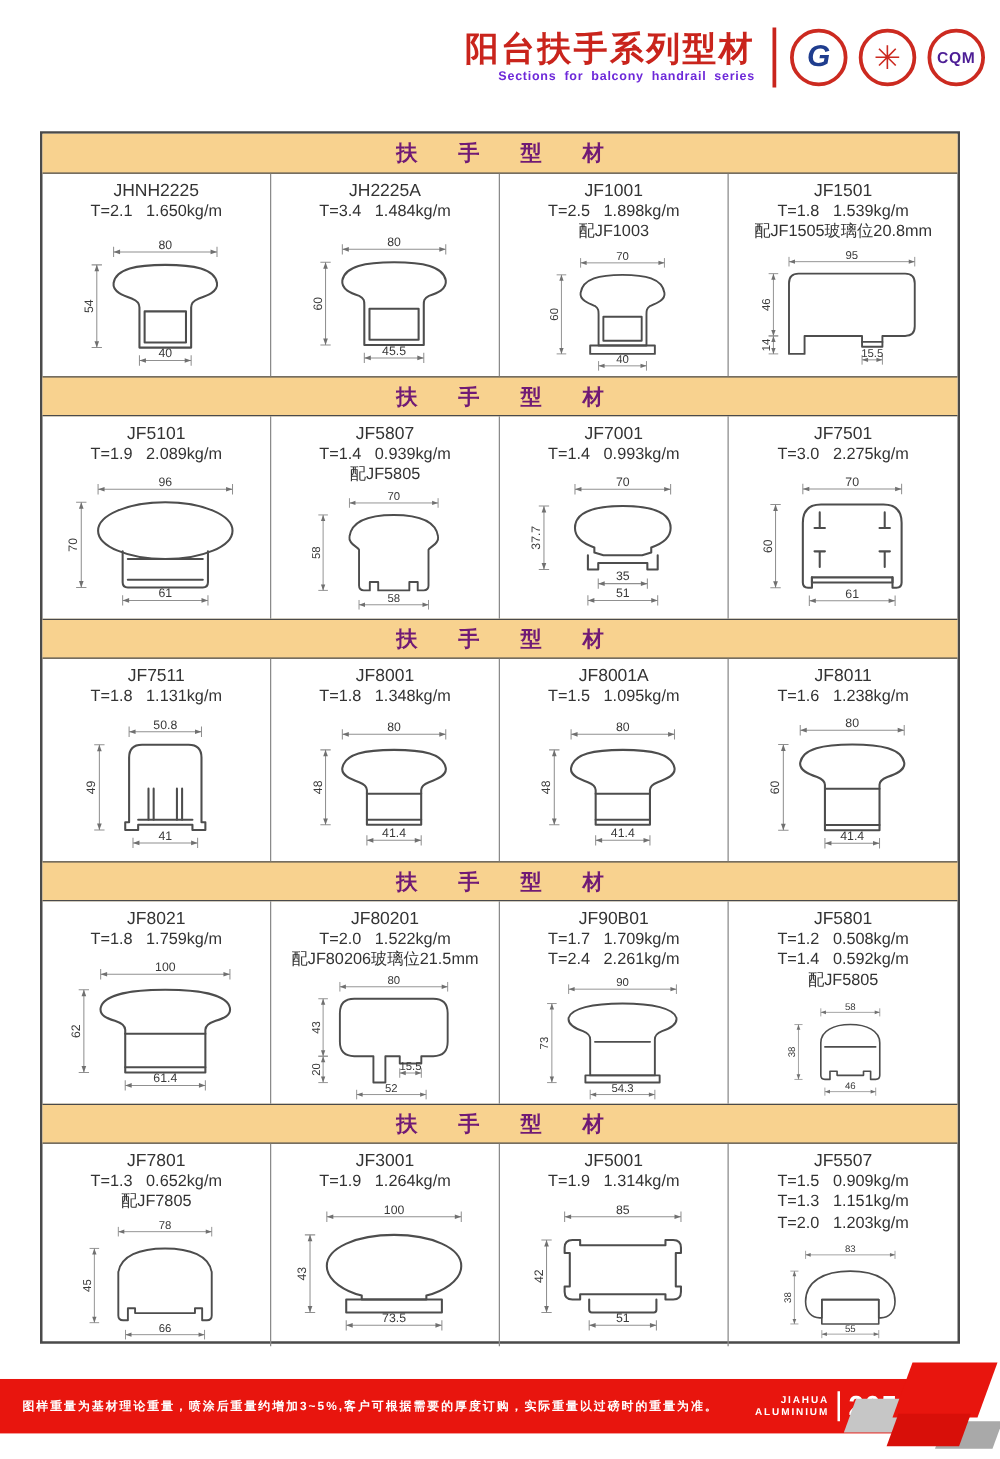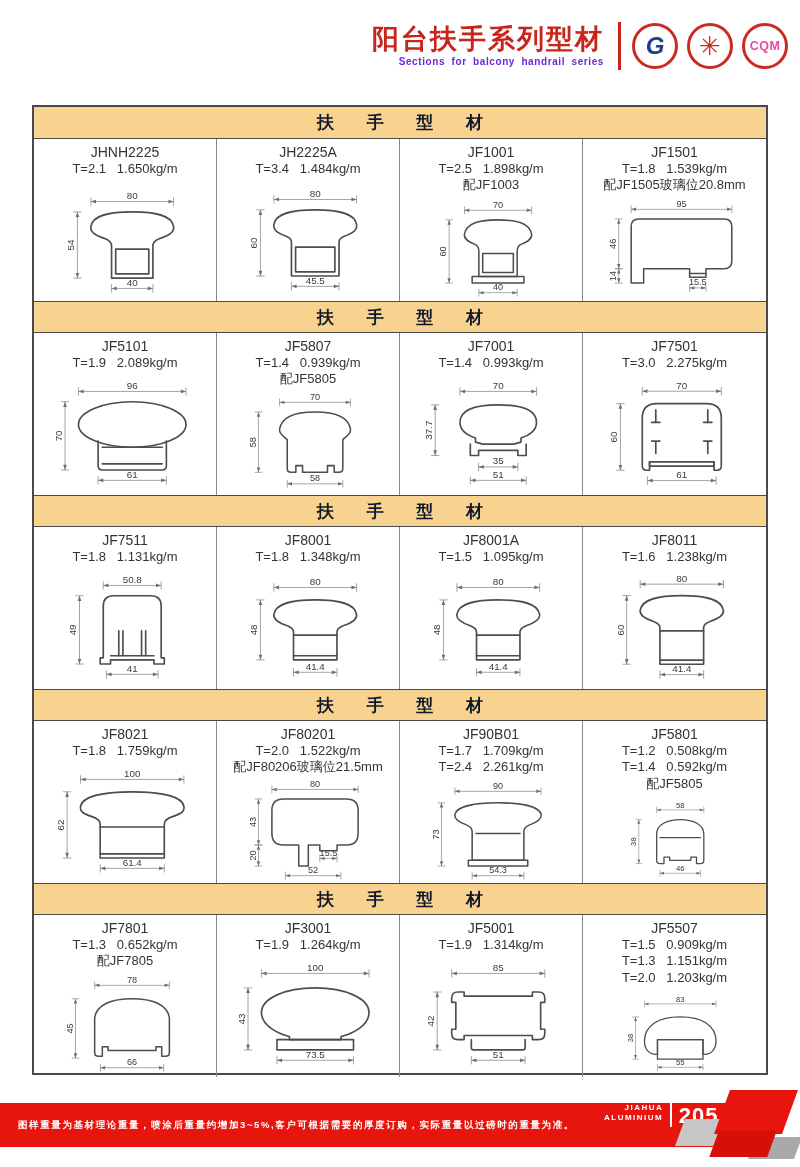--- a/index.html
+++ b/index.html
@@ -10,47 +10,47 @@
   .hdr{position:absolute;top:22px;left:0;right:12px;display:flex;align-items:center;justify-content:flex-end;margin-left:45px;}
   .title-block{text-align:right;}
   .cn-title{font-size:27px;font-weight:bold;color:#c9241c;letter-spacing:2px;line-height:1.1;}
   .en-sub{font-size:10px;color:#6d28d9;letter-spacing:0.6px;margin-top:2px;word-spacing:3px;font-weight:bold;}
   .v-divider{width:3px;height:48px;background:#c9241c;margin:0 11px 0 14px;}
   .logos{display:flex;align-items:center;gap:9px;}
   .logo{width:46px;height:46px;border-radius:50%;border:3px solid #cc2a20;box-sizing:border-box;
         display:flex;align-items:center;justify-content:center;background:#fff;}
   .logo-gb{color:#1f3d8e;font-size:24px;font-weight:bold;font-style:italic;}
   .logo-seal{color:#cc2a20;font-size:26px;line-height:1;}
-  .logo-cqm{color:#ec4899;font-size:12.5px;font-weight:bold;letter-spacing:0.5px;}
+  .logo-cqm{color:#4c1d95;font-size:12.5px;font-weight:bold;letter-spacing:0.5px;}
 
   
   .tbl{position:absolute;left:32px;top:105px;width:736px;height:970px;
        border:2px solid #4a4a4a;box-sizing:border-box;background:#fff;}
   .section-header{height:32px;background:#f8d28f;border-bottom:1px solid #4a4a4a;box-sizing:border-box;
-       display:flex;align-items:center;justify-content:center;font-size:17px;font-weight:bold;color:#0f172a;
+       display:flex;align-items:center;justify-content:center;font-size:17px;font-weight:bold;color:#701a75;
        letter-spacing:14px;text-indent:14px;}
   .section:not(:first-child) .section-header{border-top:1px solid #4a4a4a;}
   .cells{display:grid;grid-template-columns:repeat(4,1fr);height:162px;}
   .cell{border-right:1px solid #8a8a8a;display:flex;flex-direction:column;align-items:center;
         padding-top:4px;box-sizing:border-box;min-width:0;overflow:hidden;}
   .cell:last-child{border-right:none;justify-content:space-between;}
   .p-name{font-size:14px;color:#333;line-height:1.3;}
   .p-spec{font-size:13px;color:#333;line-height:1.25;white-space:pre;}
   .p-draw{flex:1;width:100%;min-height:0;display:flex;justify-content:center;align-items:center;}
   .p-draw svg{height:100%;max-width:100%;}
   .prof{fill:none;stroke:#4d4d4d;stroke-width:1.6;stroke-linejoin:round;stroke-linecap:round;}
   .dim line{stroke:#909090;stroke-width:0.8;}
   .dim polygon{fill:#707070;stroke:none;}
   .dim text{font-size:9.5px;fill:#3a3a3a;}
 
   
   .footer-band{position:absolute;left:0;top:1103px;width:768px;height:44px;background:#e8150e;
        clip-path:polygon(0 0,100% 0,calc(100% - 42px) 100%,0 100%);display:flex;align-items:center;z-index:1;}
   .footer-note{color:#fff;font-size:9.5px;font-weight:bold;letter-spacing:1.6px;padding-left:18px;white-space:nowrap;}
-  .brand{position:absolute;top:1103px;left:604px;height:44px;display:flex;gap:7px;color:#fff;z-index:2;}
+  .brand{position:absolute;top:1103px;left:604px;height:44px;display:flex;align-items:center;gap:7px;color:#fff;z-index:2;}
   .brand-lines{text-align:right;font-size:8px;font-weight:bold;letter-spacing:1.5px;line-height:1.25;}
   .brand-sep{width:1.5px;height:24px;background:#fff;}
   .page-num{font-size:22px;font-weight:bold;letter-spacing:1px;}
   .para{position:absolute;transform:skewX(-20deg);}
   .d1{left:722px;top:1090px;width:68px;height:44px;background:#e8150e;z-index:3;}
   .d2{left:680px;top:1119px;width:68px;height:27px;background:#c6c6c6;z-index:2;}
   .d3{left:714px;top:1131px;width:58px;height:26px;background:#d80f09;z-index:4;}
   .d4{left:752px;top:1137px;width:46px;height:22px;background:#a9a9a9;z-index:2;}
 </style>
 </head>

